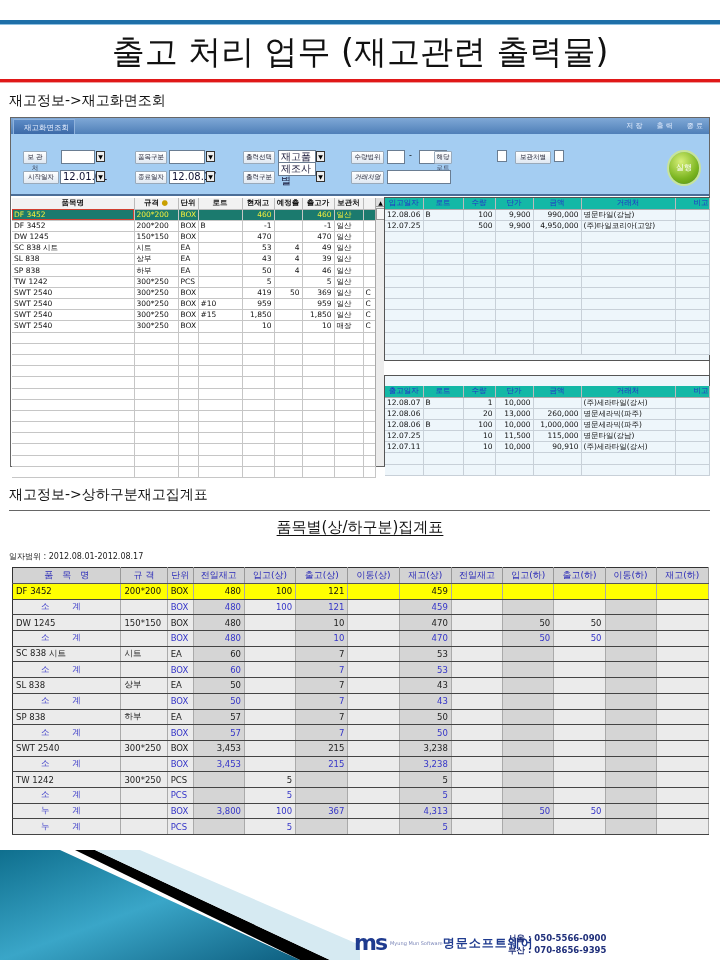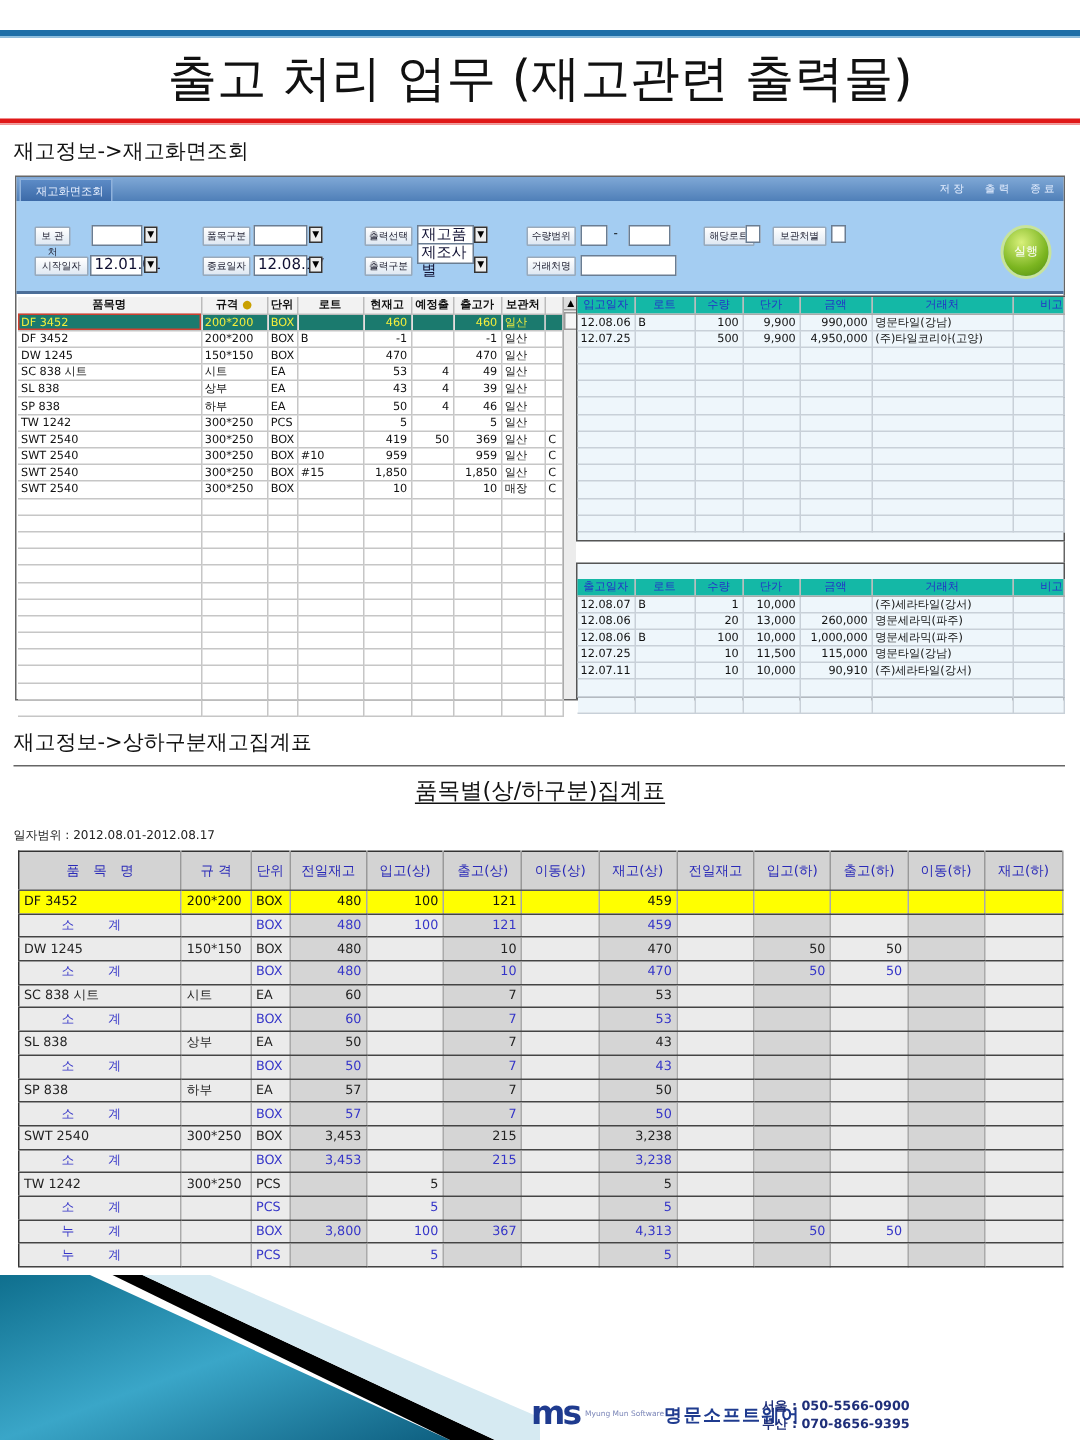--- a/index.html
+++ b/index.html
@@ -46,21 +46,21 @@
   .grid-right th { height: 11px; font-size: 7.5px; font-weight: normal; color: #2430c8; background: #14b8a6; border-right: 1px solid #bbb; border-bottom: 1px solid #aaa; }
   .grid-right td { height: 11.2px; font-size: 7.5px; line-height: 10px; border-right: 1px solid #c8d0d8; border-bottom: 1px solid #c8d0d8; padding: 0 2px; white-space: nowrap; overflow: hidden; background: #eef6fb; color: #111; }
   .grid-right-frame { position: absolute; left: 373px; width: 326px; border: 1px solid #555; background: #eef6fb; }
 
   
   .report-rule { position: absolute; left: 9px; top: 510px; width: 701px; height: 1px; background: #666; }
   .report-title { position: absolute; left: 0; top: 518px; width: 720px; text-align: center; font-size: 15px; color: #111; }
   .report-title span { text-decoration: underline; text-underline-offset: 3px; }
   .report-range { position: absolute; left: 9px; top: 551px; font-size: 8px; color: #222; }
   .report { position: absolute; left: 12px; top: 567px; width: 697px; border: 1px solid #333; }
-  .report th { height: 26px; font-size: 9px; font-weight: normal; color: #2a2ab8; background: #d3d3d3; border-right: 1px solid #999; border-bottom: 1px solid #555; white-space: nowrap; }
+  .report th { height: 16px; font-size: 9px; font-weight: normal; color: #2a2ab8; background: #d3d3d3; border-right: 1px solid #999; border-bottom: 1px solid #555; white-space: nowrap; }
   .report td { height: 15.7px; font-size: 8.5px; padding: 0 3px; border-right: 1px solid #aaa; border-bottom: 1px solid #444; background: #ebebeb; color: #222; white-space: nowrap; }
   .report td.shade { background: #d5d5d5; }
   .report tr.sub td { color: #3535c8; }
   .report tr.hl td { background: #ffff00; color: #111; }
   .report td.lbl { padding-left: 28px; letter-spacing: 10px; }
 
   
   .deco { position: absolute; left: 0; top: 850px; width: 720px; height: 110px; overflow: hidden; }
   .logo { position: absolute; left: 354px; top: 930px; display: flex; align-items: center; gap: 4px; }
   .logo-mark { font-size: 22px; font-weight: bold; color: #1f3b8f; font-family: "DejaVu Sans", sans-serif; letter-spacing: -2px; }
@@ -98,38 +98,38 @@
 
     <div class="flt-btn" style="left:232px;top:17px;width:32px;">출력선택</div>
     <div class="flt-box" style="left:267px;top:16px;width:38px;">재고품목</div>
     <div class="dd" style="left:305px;top:17px;">▼</div>
 
     <div class="flt-btn" style="left:340px;top:17px;width:33px;">수량범위</div>
     <div class="flt-box" style="left:376px;top:16px;width:18px;"></div>
     <div style="position:absolute;left:398px;top:17px;font-size:8px;">-</div>
     <div class="flt-box" style="left:408px;top:16px;width:28px;"></div>
 
-    <div class="flt-btn" style="left:458px;top:17px;width:34px;">해당로트</div>
+    <div class="flt-btn" style="left:423px;top:17px;width:18px;">해당로트</div>
     <div class="chk" style="left:486px;top:16px;"></div>
     <div class="flt-btn" style="left:504px;top:17px;width:36px;">보관처별</div>
     <div class="chk" style="left:543px;top:16px;"></div>
 
     <div class="flt-btn" style="left:12px;top:37px;width:36px;">시작일자</div>
     <div class="flt-box" style="left:49px;top:36px;width:35px;">12.01.01</div>
     <div class="dd" style="left:85px;top:37px;">▼</div>
 
     <div class="flt-btn" style="left:124px;top:37px;width:32px;">종료일자</div>
     <div class="flt-box" style="left:158px;top:36px;width:36px;">12.08.17</div>
     <div class="dd" style="left:195px;top:37px;">▼</div>
 
     <div class="flt-btn" style="left:232px;top:37px;width:32px;">출력구분</div>
     <div class="flt-box" style="left:267px;top:28px;width:38px;">제조사별</div>
     <div class="dd" style="left:305px;top:37px;">▼</div>
 
-    <div class="flt-btn" style="left:340px;top:37px;width:33px;">거래처명</div>
+    <div class="flt-btn" style="left:340px;top:37px;width:33px;font-style:italic;">거래처명</div>
     <div class="flt-box" style="left:376px;top:36px;width:64px;"></div>
   </div>
   <div class="run-btn">실행</div>
 
   <table class="grid-left">
     <colgroup>
       <col style="width:122px">
         <col style="width:44px">
         <col style="width:20px">
         <col style="width:44px">

